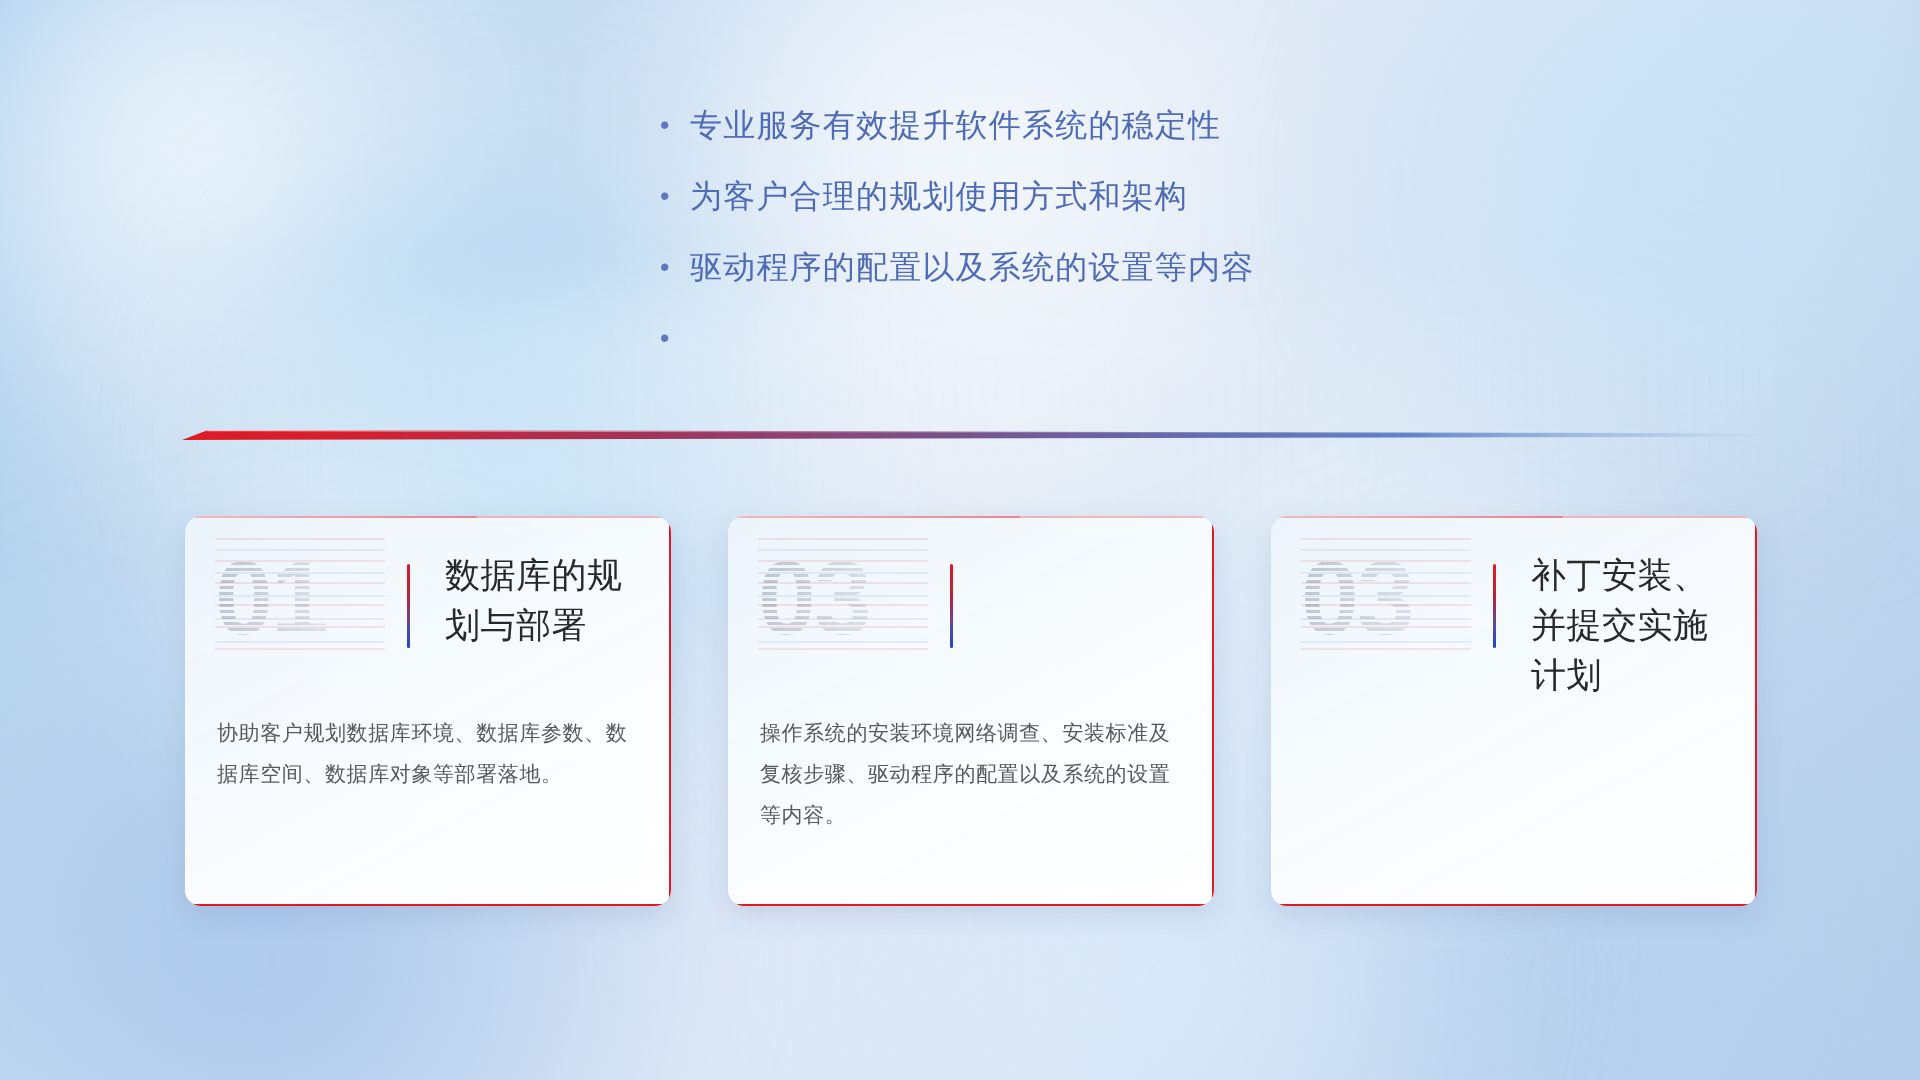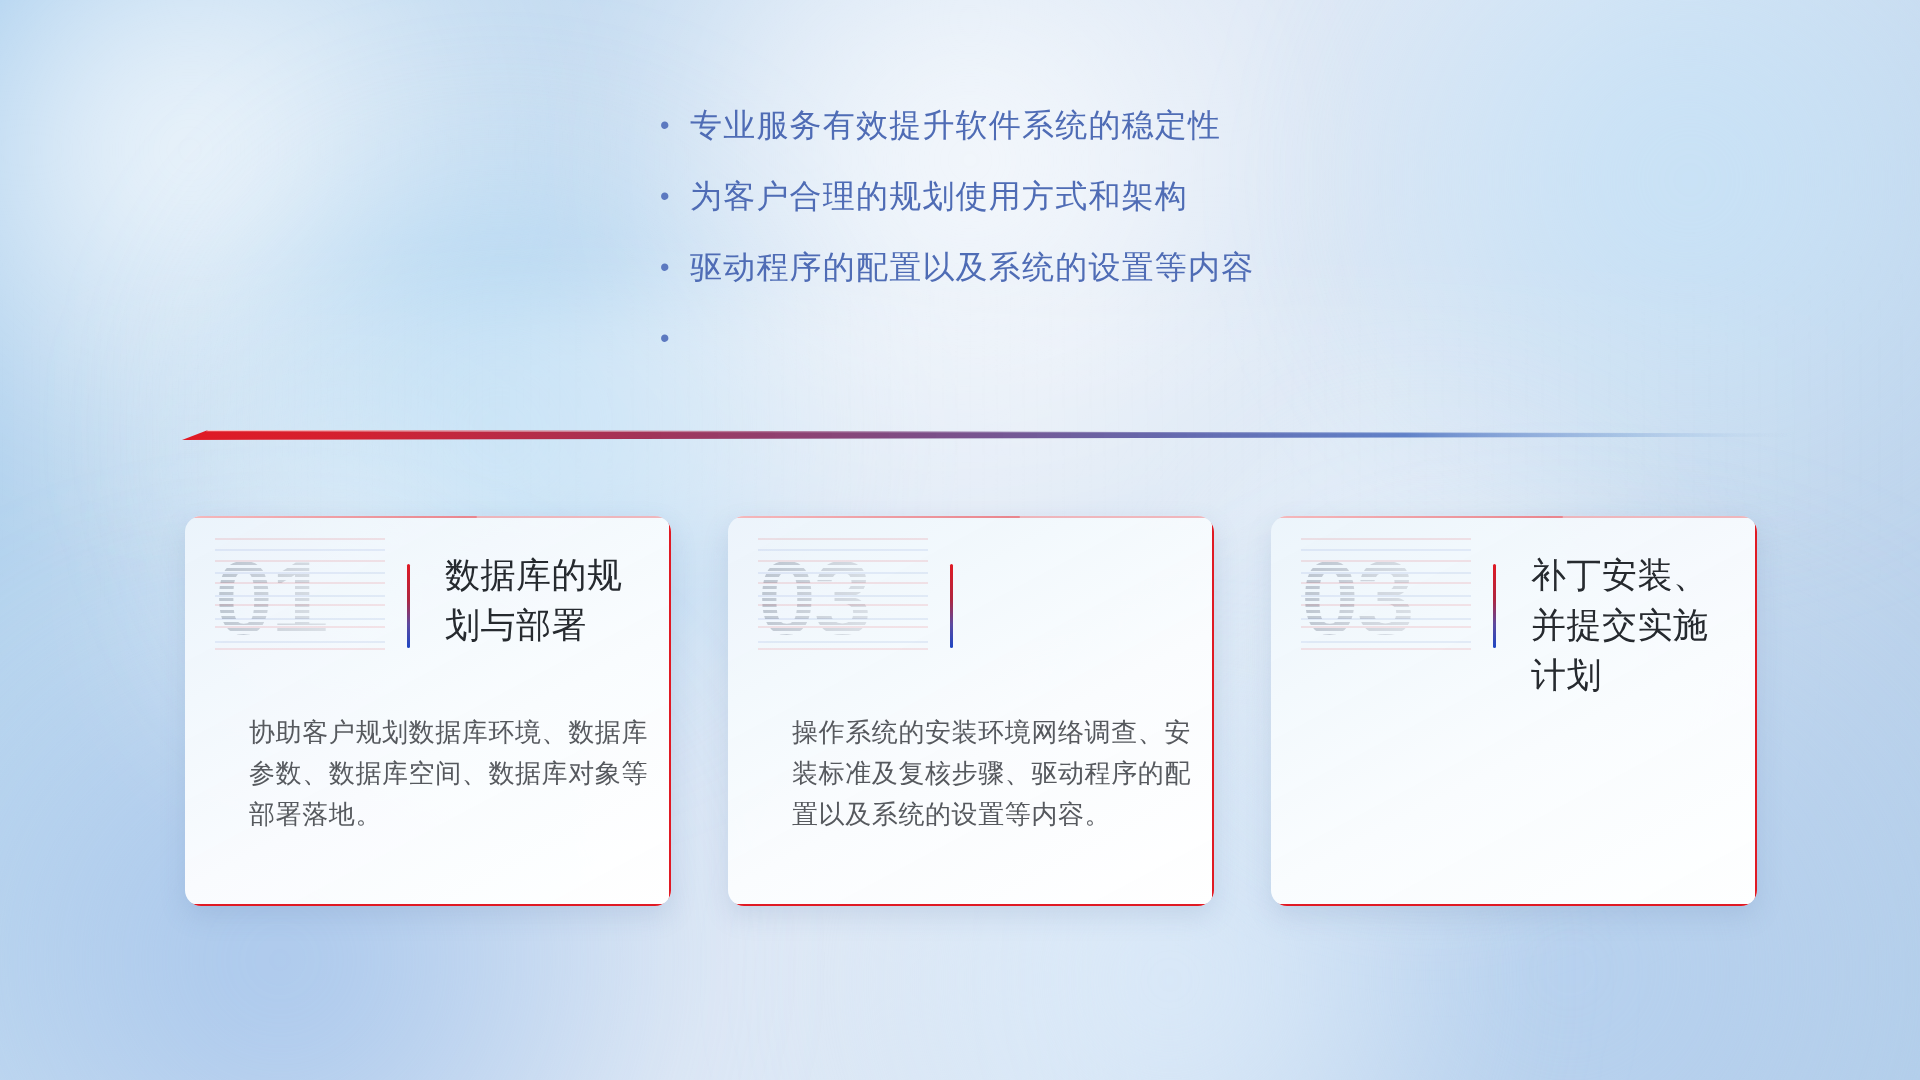--- a/index.html
+++ b/index.html
@@ -100,21 +100,21 @@
   .card-rule{
     position:absolute;left:222px;top:48px;width:3px;height:84px;border-radius:2px;
     background:linear-gradient(180deg,#e01a24 0%,#b0263f 42%,#5c4aa0 72%,#1d46c4 100%);
   }
   .card-title{
     position:absolute;left:252px;top:34px;width:212px;
     font-size:35px;line-height:50px;color:#262a2f;font-weight:400;letter-spacing:.5px;margin-left:8px;
   }
   .card-body{
     position:absolute;left:32px;top:196px;width:420px;
-    font-size:26px;line-height:41px;color:#56595e;letter-spacing:.6px;margin-left:32px;
+    font-size:21px;line-height:41px;color:#56595e;letter-spacing:.6px;
   }
 </style>
 </head>
 <body>
 
 <div class="bg">
   <div class="bg-base"></div>
   <div class="glow g1"></div>
   <div class="glow g2"></div>
   <div class="glow g3"></div>

